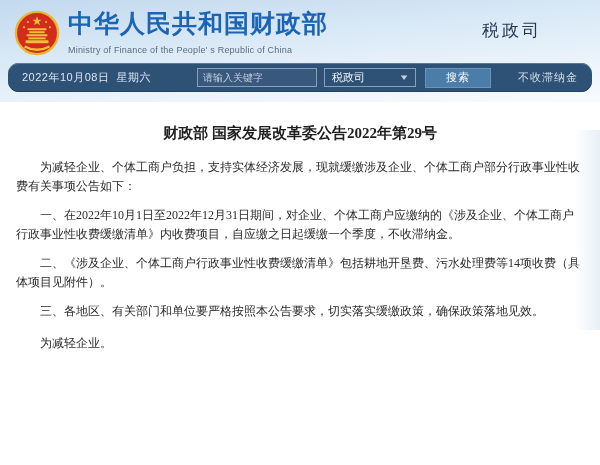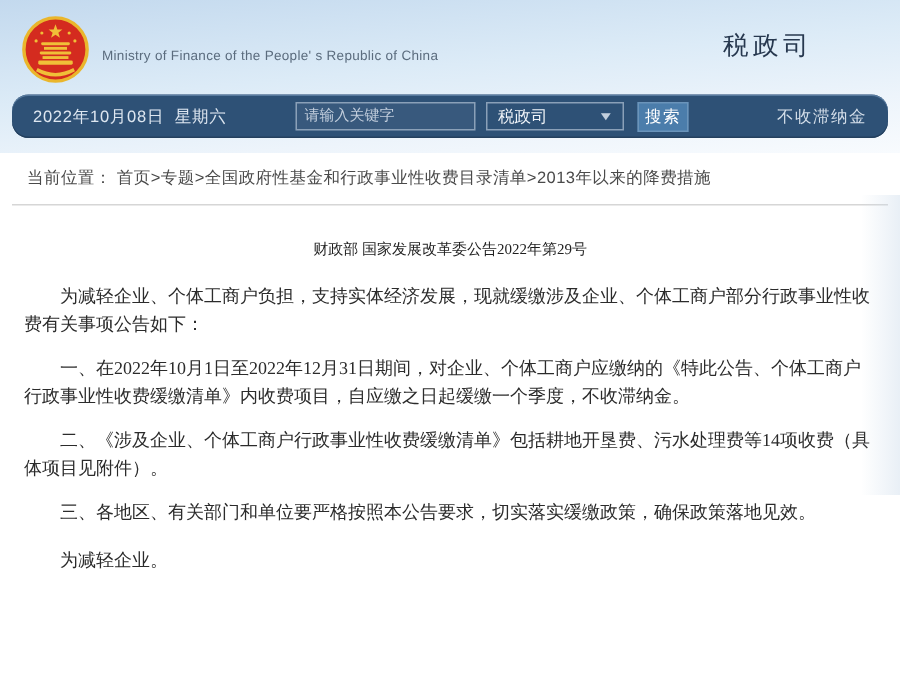--- a/index.html
+++ b/index.html
@@ -48,35 +48,35 @@
   }
   .search-input::placeholder { color:#c2cedd; }
   .cat-select {
     width:92px; height:19px; border:1px solid #8aa0b8; margin-left:7px;
     display:flex; align-items:center; justify-content:space-between;
     padding:0 7px; color:#f0f4f9; font-size:11px; cursor:pointer;
   }
   .chev { font-size:8px; color:#c3cfdd; transform:scaleX(1.4); }
   .search-btn {
     margin-left:9px; height:20px; background:#4b7dab; border:1px solid #6b94ba;
-    color:#fff; font-size:11px; padding:0 4px; cursor:pointer; letter-spacing:1px;
+    color:#fff; font-size:11px; padding:0 20px; cursor:pointer; letter-spacing:1px;
   }
   .return-link { margin-left:auto; color:#d4dee9; font-size:11px; text-decoration:none; letter-spacing:1px; }
 
   
   .breadcrumb-wrap { margin:0 8px; border-bottom:1px solid #d6d6d6; padding:7px 10px 9px; background:transparent; }
   .breadcrumb { font-size:11px; color:#4a4a4a; letter-spacing:.3px; }
 
   
   .doc { padding:12px 16px 0; font-family:"Liberation Serif","DejaVu Serif",serif; }
   .doc-title {
     text-align:center; font-size:16px; font-weight:bold; color:#141414;
     margin:8px 36px 0; line-height:22px; letter-spacing:.5px;
   }
-  .doc-number { text-align:center; font-size:10px; font-weight:normal; color:#1f1f1f; margin-top:10px; }
+  .doc-number { text-align:center; font-size:15px; font-weight:bold; color:#1f1f1f; margin-top:10px; }
   .doc-body { margin-top:15px; }
   .doc-body p { font-size:12px; line-height:19px; color:#2b2b2b; text-indent:2em; margin-bottom:10px; }
   .closing { margin-top:13px !important; }
   .attachment { margin-top:13px !important; }
 </style>
 </head>
 <body>
 
 <div class="page">
 
@@ -92,48 +92,46 @@
           <circle cx="37.5" cy="18" r="1.1"></circle>
           <rect x="14" y="19" width="20" height="2" rx="1"></rect>
           <rect x="16" y="22.2" width="16" height="2"></rect>
           <rect x="13" y="25.4" width="22" height="2" rx="1"></rect>
           <rect x="15" y="28.6" width="18" height="2"></rect>
           <rect x="12" y="31.6" width="24" height="3" rx="1"></rect>
         </g>
         <path d="M11,38 q13,7 26,0" stroke="#f0bf38" stroke-width="2.4" fill="none"></path>
       </svg>
       <div class="head-titles">
+        <div class="ministry-cn">中华人民共和国财政部</div>
         <div class="ministry-en">Ministry of Finance of the People' s Republic of China</div>
       </div>
       <div class="dept-name">税政司</div>
     </div>
 
     <div class="navbar">
       <span class="nav-date">2022年10月08日  星期六</span>
       <span class="nav-sp1"></span>
       <input class="search-input" type="text" placeholder="请输入关键字" style="">
       <div class="cat-select">
         <span>税政司</span>
         <span class="chev">▼</span>
       </div>
       <button class="search-btn">搜索</button>
       <a class="return-link" href="#">不收滞纳金</a>
     </div>
   </div>
 
-  <div class="breadcrumb-wrap">
-    <span class="breadcrumb">当前位置： 首页&gt;专题&gt;全国政府性基金和行政事业性收费目录清单&gt;2013年以来的降费措施</span>
-  </div>
 
   <div class="doc">
     <div class="doc-number">财政部 国家发展改革委公告2022年第29号</div>
 
     <div class="doc-body">
       <p>为减轻企业、个体工商户负担，支持实体经济发展，现就缓缴涉及企业、个体工商户部分行政事业性收费有关事项公告如下：</p>
-      <p>一、在2022年10月1日至2022年12月31日期间，对企业、个体工商户应缴纳的《特此公告、个体工商户行政事业性收费缓缴清单》内收费项目，自应缴之日起缓缴一个季度，不收滞纳金。</p>
+      <p>一、在2022年10月1日至2022年12月31日期间，对企业、个体工商户应缴纳的《涉及企业、个体工商户行政事业性收费缓缴清单》内收费项目，自应缴之日起缓缴一个季度，不收滞纳金。</p>
       <p>二、《涉及企业、个体工商户行政事业性收费缓缴清单》包括耕地开垦费、污水处理费等14项收费（具体项目见附件）。</p>
       <p>三、各地区、有关部门和单位要严格按照本公告要求，切实落实缓缴政策，确保政策落地见效。</p>
       <p class="closing">为减轻企业。</p>
     </div>
 
   </div>
 
 </div>
 
 </body></html>

